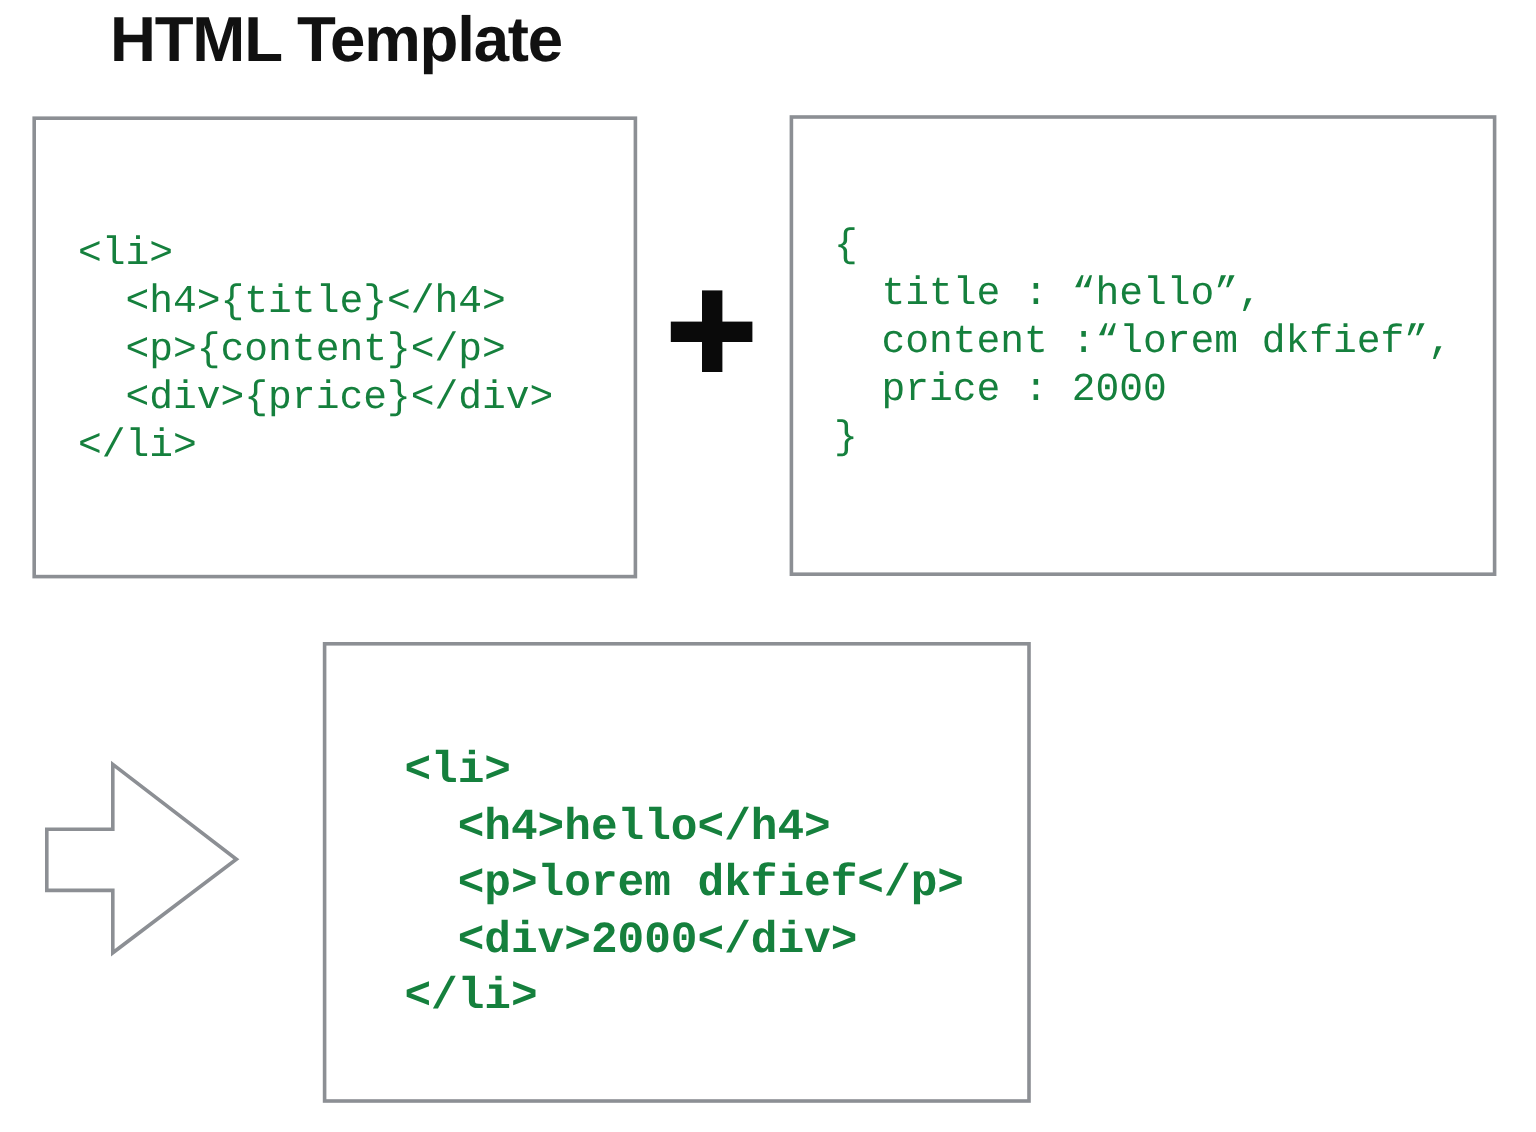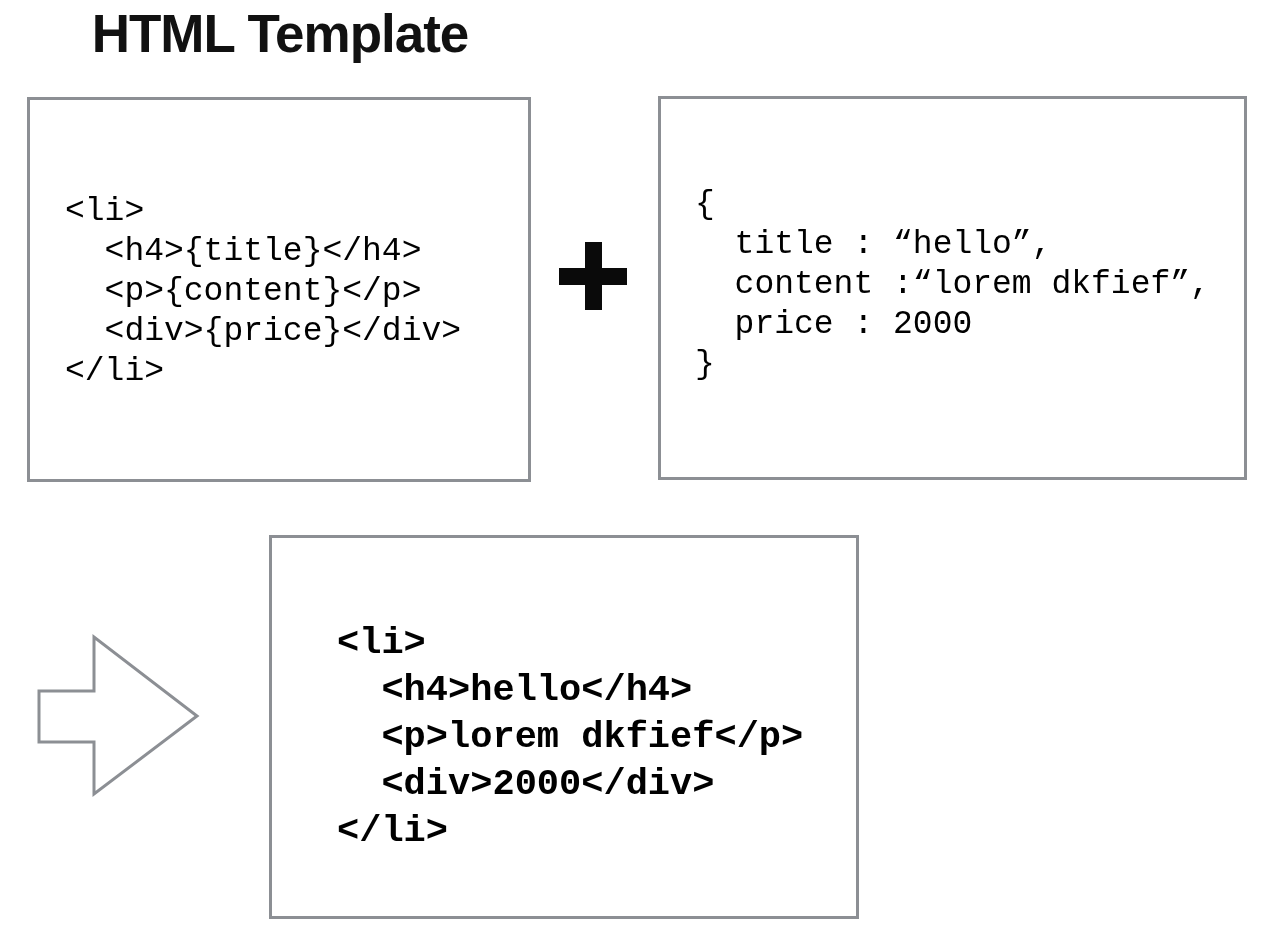--- a/index.html
+++ b/index.html
@@ -31,21 +31,21 @@
     background:#ffffff;
     border:3px solid var(--border-gray,#8c8f94);
   }
   .box-template{left:27px;top:97px;width:498px;height:379px;}
   .box-json{left:658px;top:96px;width:583px;height:378px;}
   .box-result{left:269px;top:535px;width:584px;height:378px;}
   .code{
     position:absolute;margin:0;
     font-family:"Liberation Mono", monospace;
     font-size:33px;line-height:40px;
-    color:#000000;
+    color:#15803d;
     white-space:pre;
   }
   .box-template .code{left:35px;top:92px;}
   .box-json .code{left:34px;top:86px;}
   .box-result .code{
     left:65px;top:82px;
     font-size:37px;line-height:47px;
     font-weight:bold;
   }
   .plus{position:absolute;left:559px;top:242px;width:68px;height:68px;}

